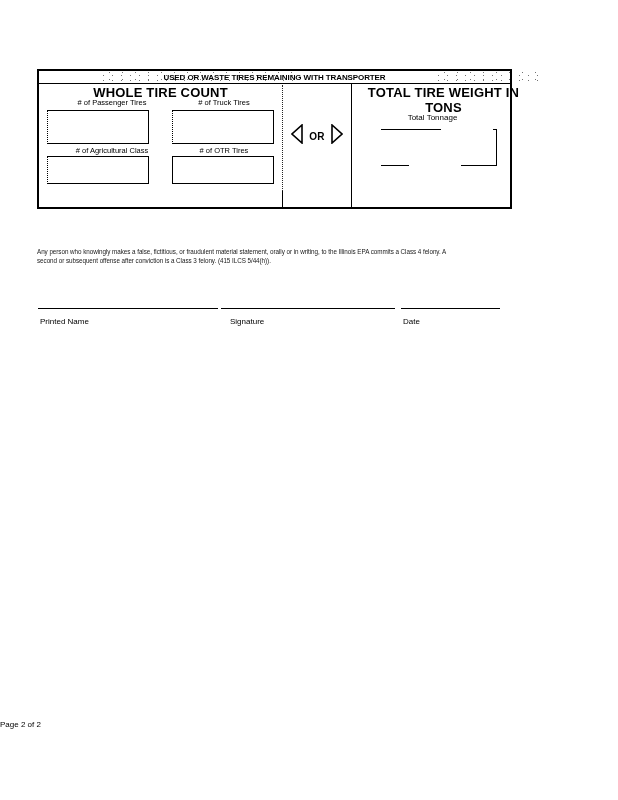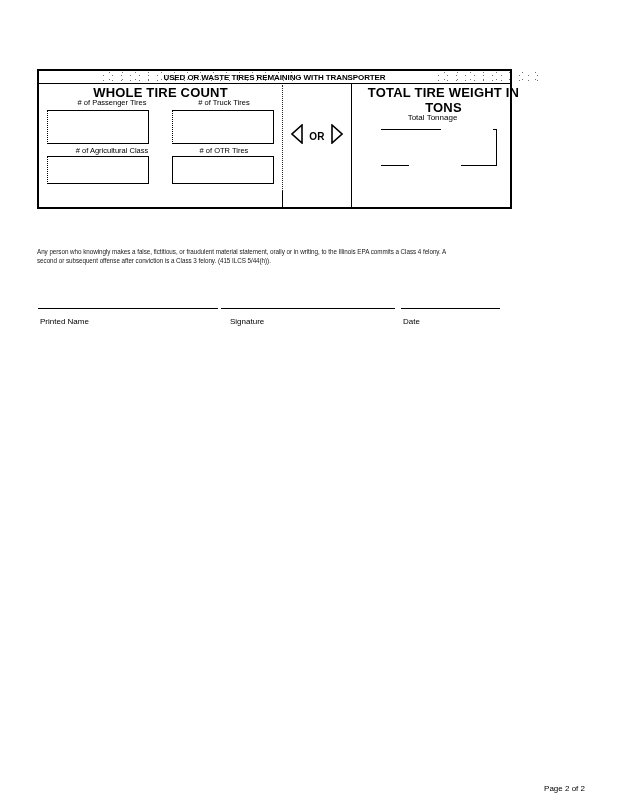--- a/index.html
+++ b/index.html
@@ -221,23 +221,23 @@
   .sig-label {
     position: absolute;
     font-size: 8px;
     white-space: nowrap;
   }
 
   
   .footer {
     position: absolute;
     left: 0;
-    top: 784px;
+    top: 720px;
     width: 585px;
-    text-align: right;
+    text-align: left;
     font-size: 8px;
   }
 </style>
 </head>
 <body>
 
 <div class="page">
 
   <div class="form-table">
 

